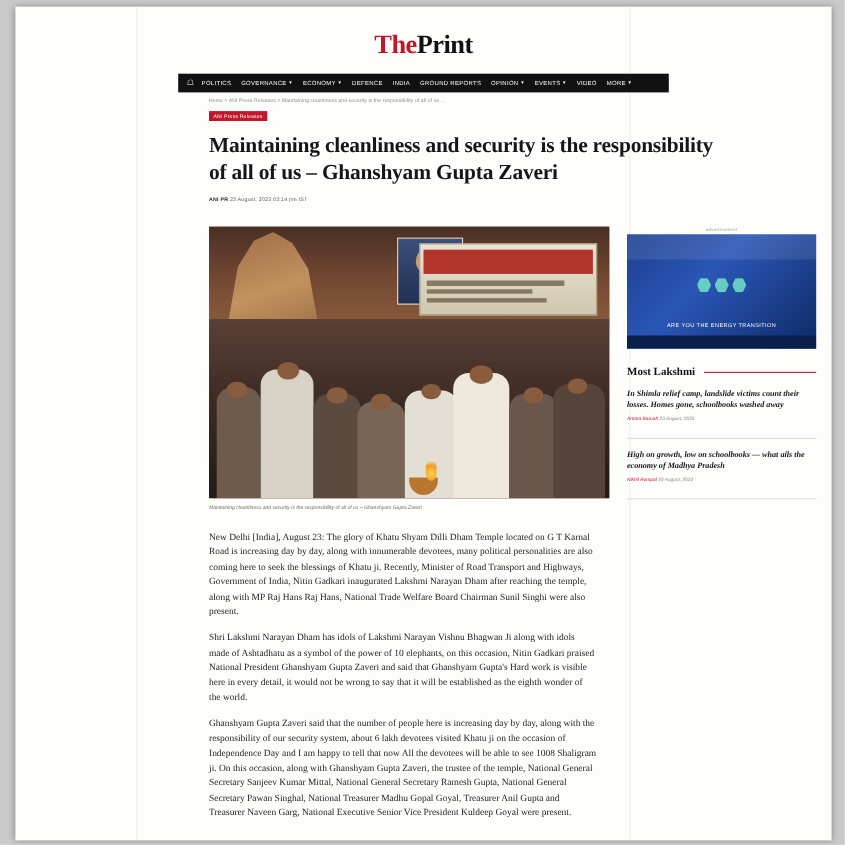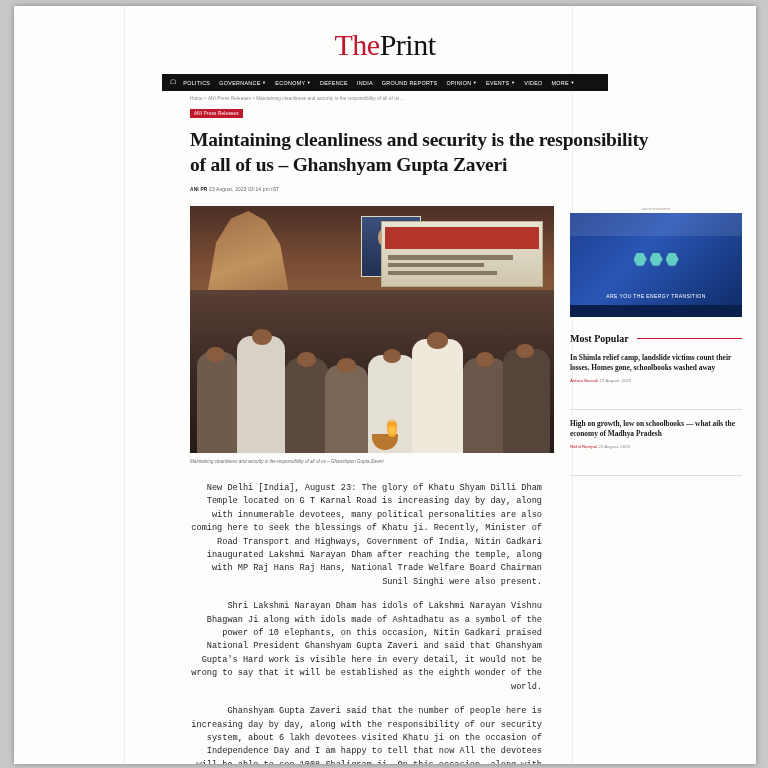--- a/index.html
+++ b/index.html
@@ -43,22 +43,22 @@
 
   
   .masthead {
     text-align: center;
     padding-top: 22px;
     padding-bottom: 12px;
   }
   .logo {
     display: inline-block;
     font-family: "Liberation Serif", serif;
-    font-size: 30px;
-    font-weight: normal;
+    font-size: 24px;
+    font-weight: bold;
     letter-spacing: -0.5px;
   }
   .logo .the { color: #c0182a; }
   .logo .print { color: #111; }
 
   
   .navbar {
     background: #111;
     height: 17px;
     margin: 0 148px 0 148px;
@@ -214,25 +214,25 @@
     margin-top: 6px;
     font-family: "Liberation Sans", sans-serif;
     font-size: 4.6px;
     color: #6f6f6f;
     font-style: italic;
   }
 
   
   .body-text p {
     margin: 0 12px 11px 0;
-    font-family: Liberation Mono, monospace;
+    font-family: Liberation Serif, serif;
     font-size: 8.6px;
     line-height: 13.4px;
     color: #1d1d1d;
-    text-align: right;
+    text-align: left;
   }
   .body-text { margin-top: 18px; }
 
   
   .ad {
     width: 172px;
     height: 104px;
     background: linear-gradient(135deg,#1d3f8f 0%, #2a56b5 40%, #0e2a66 100%);
     position: relative;
     overflow: hidden;
@@ -286,22 +286,23 @@
     color: #111;
     white-space: nowrap;
   }
   .most-popular-head .mp-rule {
     flex: 1;
     height: 1.5px;
     background: #c0182a;
   }
   .mp-item {
     margin-top: 9px;
-    padding-bottom: 26px;
+    padding-bottom: 15px;
     border-bottom: 1px solid #dcdcdc;
+    font-style: italic;
   }
   .mp-item .mp-headline {
     font-family: "Liberation Serif", serif;
     font-size: 7.4px;
     line-height: 10.4px;
     color: #15151a;
     font-weight: bold;
   }
   .mp-item .mp-meta {
     margin-top: 4px;
@@ -404,21 +405,21 @@
           <div class="ad-hex">
             <span class="hex"></span>
             <span class="hex"></span>
             <span class="hex"></span>
           </div>
           <div class="ad-txt">ARE YOU THE ENERGY TRANSITION</div>
           <div class="ad-bar"></div>
         </div>
 
         <div class="most-popular-head">
-          <span class="mp-title">Most Popular</span>
+          <span class="mp-title">Most Lakshmi</span>
           <span class="mp-rule"></span>
         </div>
 
         <div class="mp-item">
           <div class="mp-headline">In Shimla relief camp, landslide victims count their losses. Homes gone, schoolbooks washed away</div>
           <div class="mp-meta">
             <span class="mp-author">Antara Baruah</span>
             <span>23 August, 2023</span>
           </div>
         </div>

